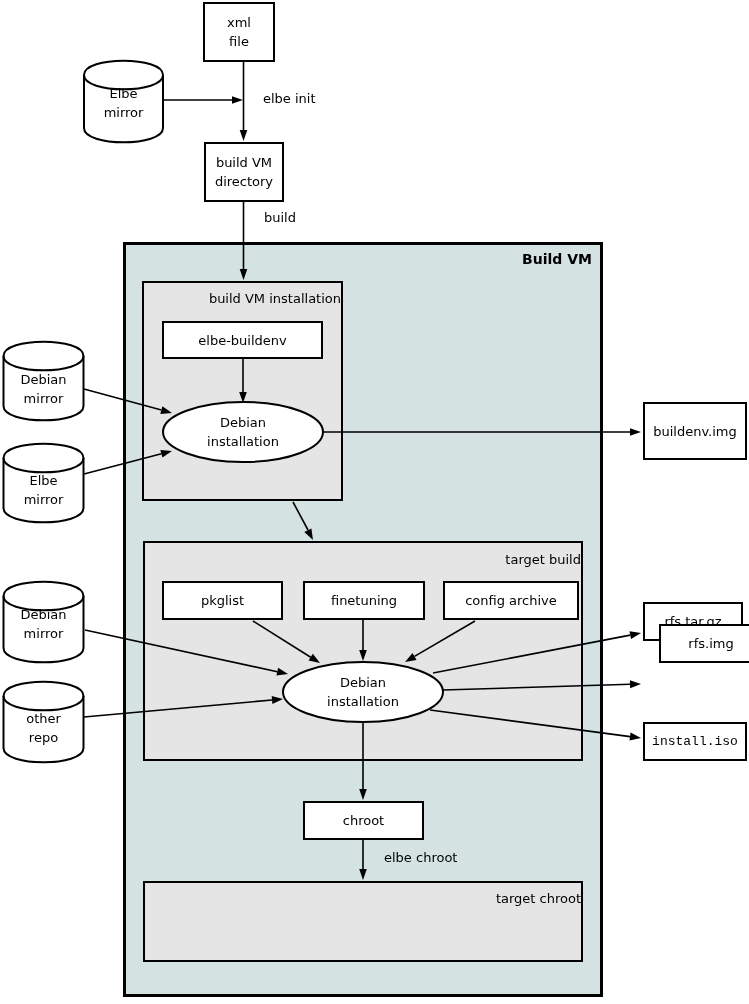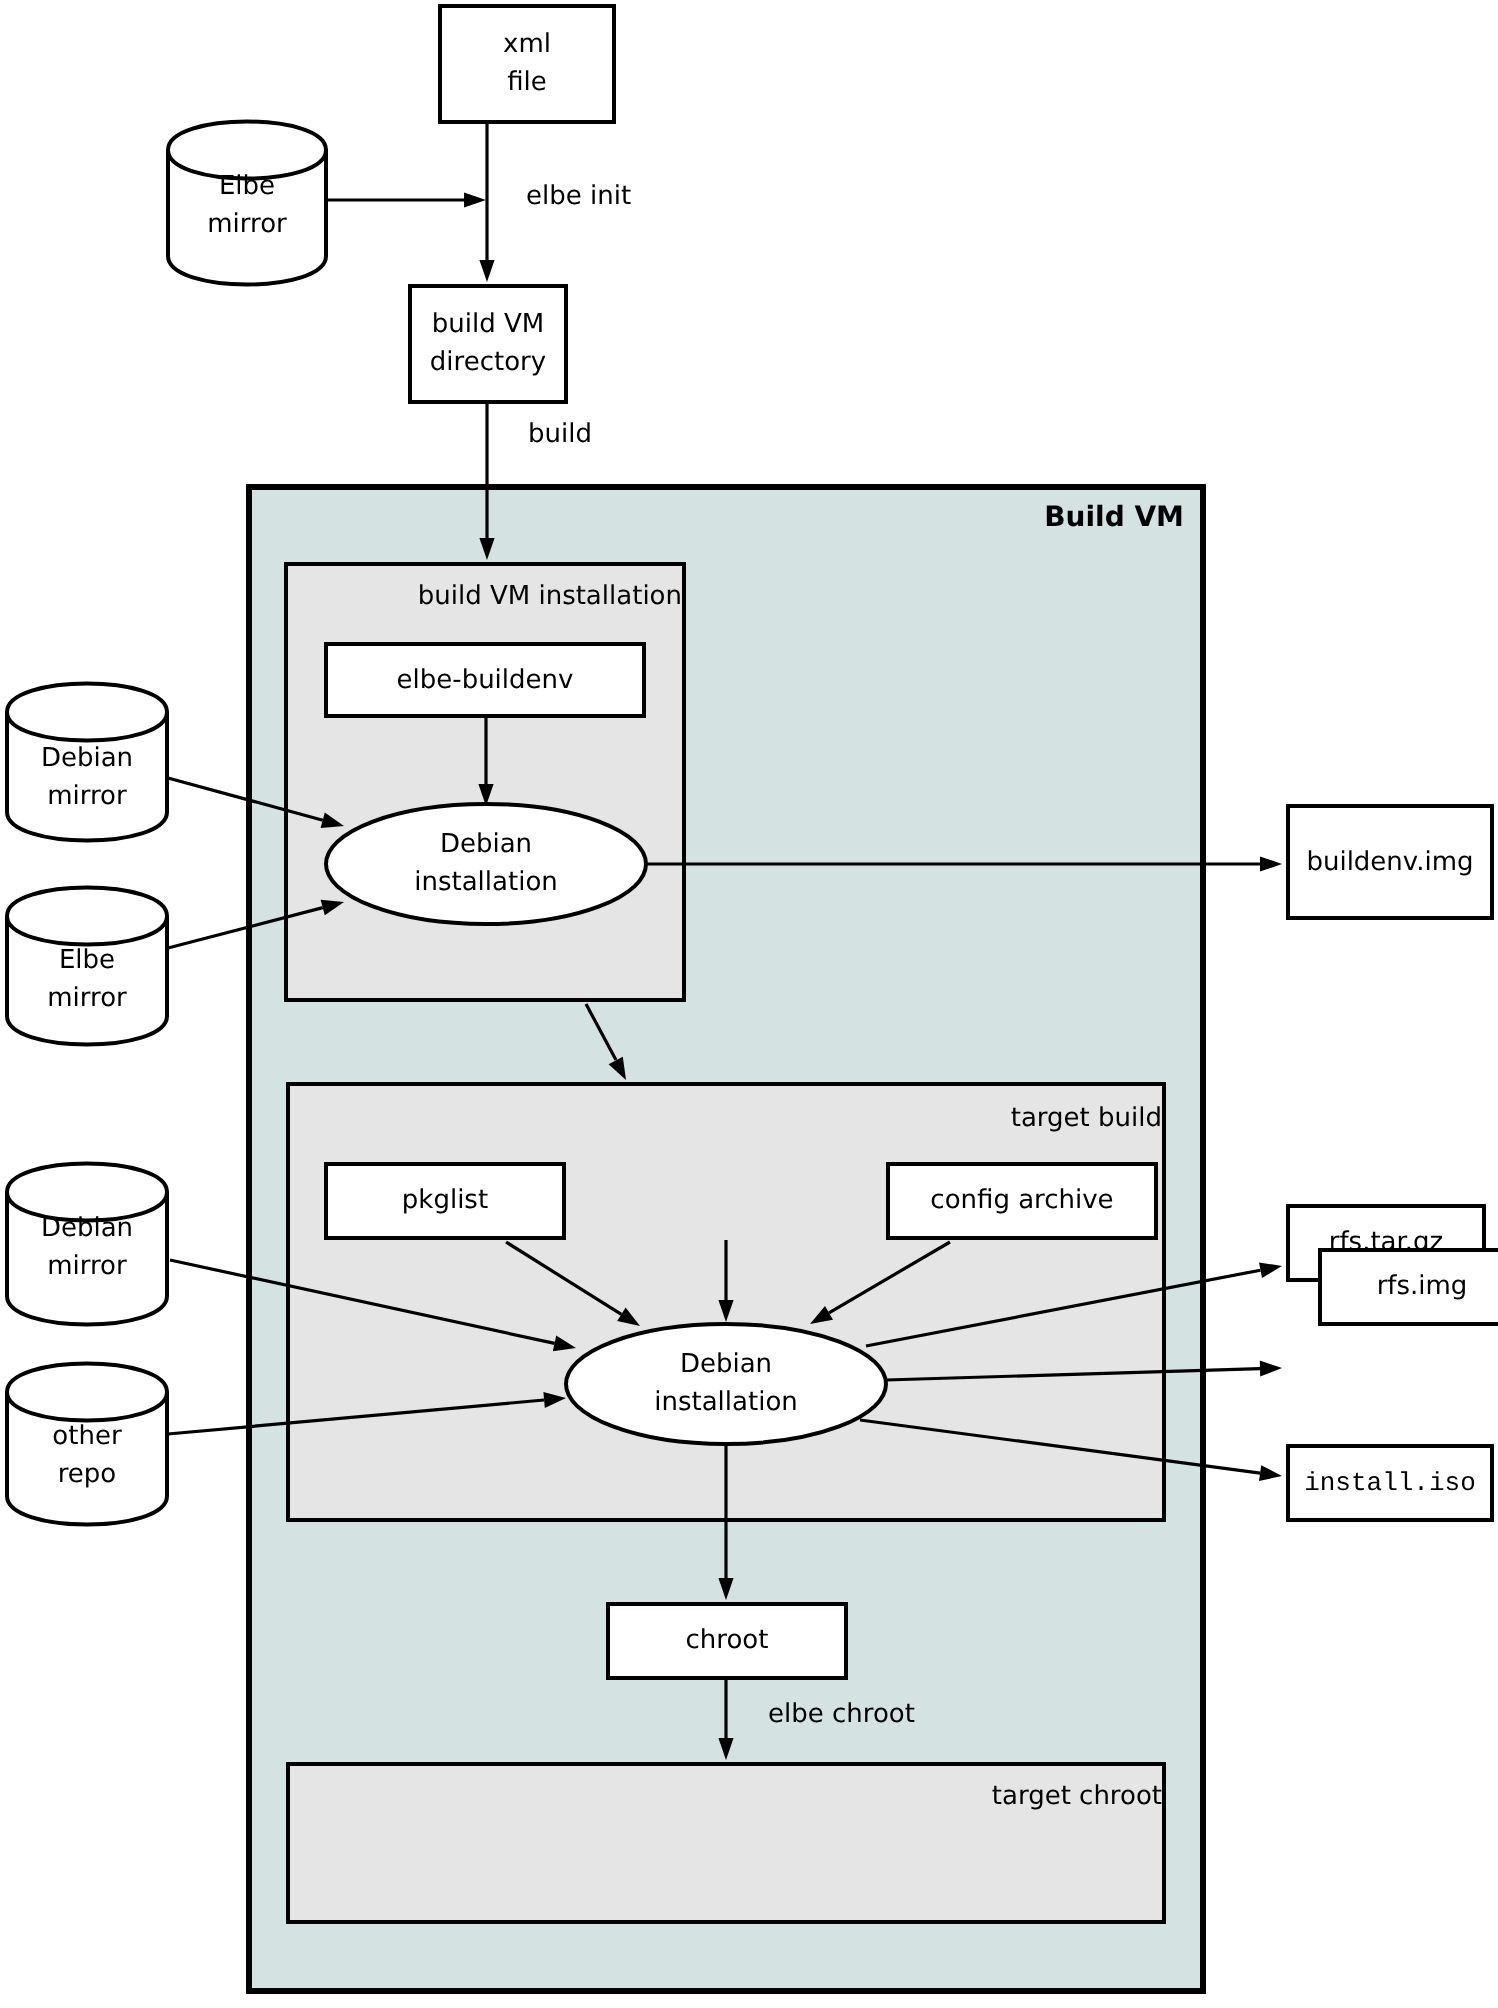--- a/index.html
+++ b/index.html
@@ -147,27 +147,28 @@
     </g>
     <g>
       <path class="shape" d="M 3.5,696 L 3.5,748 C 3.5,767 83.5,767 83.5,748 L 83.5,696 C 83.5,677 3.5,677 3.5,696 Z"></path>
       <path class="shape" style="fill:none" d="M 3.5,696 C 3.5,715 83.5,715 83.5,696"></path>
     </g>
 
     <ellipse class="shape" cx="243" cy="432" rx="80" ry="30"></ellipse>
     <ellipse class="shape" cx="363" cy="692" rx="80" ry="30"></ellipse>
   </svg>
 
-  <div class="box" style="left:203px;top:2px;width:89px;height:60px;margin-left:16px;">xml
+  <div class="box" style="left:203px;top:2px;width:72px;height:60px;">xml
 file</div>
   <div class="box" style="left:204px;top:142px;width:80px;height:60px;">build VM
 directory</div>
   <div class="box" style="left:162px;top:321px;width:161px;height:38px;">elbe-buildenv</div>
   <div class="box" style="left:643px;top:402px;width:104px;height:58px;">buildenv.img</div>
   <div class="box" style="left:162px;top:581px;width:121px;height:39px;">pkglist</div>
+  <div class="box" style="left:303px;top:581px;width:122px;height:39px;">finetuning</div>
   <div class="box" style="left:443px;top:581px;width:136px;height:39px;">config archive</div>
   <div class="box" style="left:643px;top:602px;width:100px;height:39px;">rfs.tar.gz</div>
   <div class="box" style="left:643px;top:624px;width:104px;height:39px;margin-left:16px;">rfs.img</div>
   <div class="box" style="left:643px;top:722px;width:104px;height:39px;font-family:Liberation Mono, monospace;">install.iso</div>
   <div class="box" style="left:303px;top:801px;width:121px;height:39px;">chroot</div>
 
   <div class="node-text" style="left:163px;top:403px;width:160px;height:58px;">Debian
 installation</div>
   <div class="node-text" style="left:283px;top:663px;width:160px;height:58px;">Debian
 installation</div>

